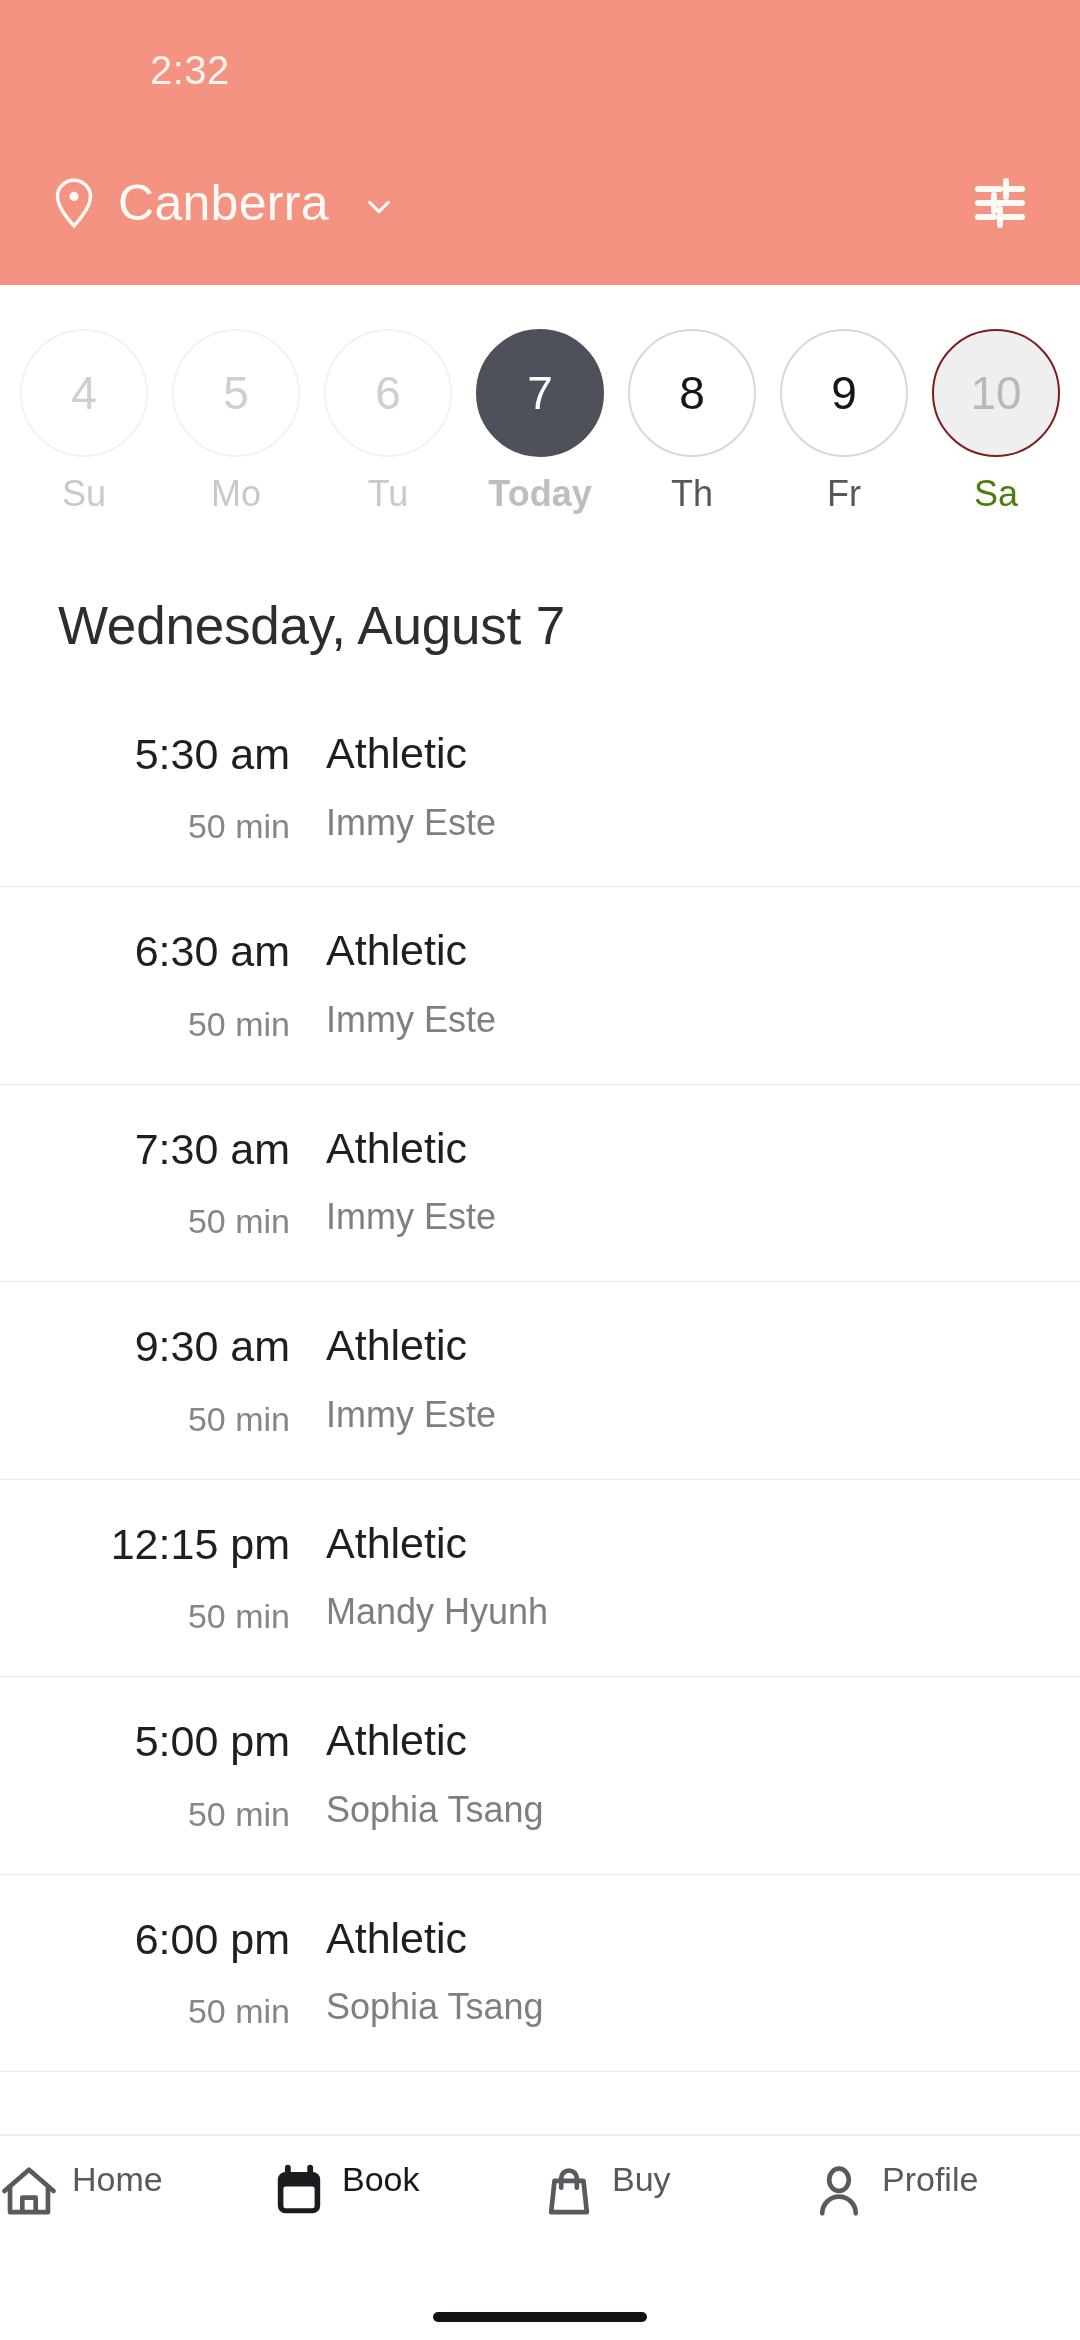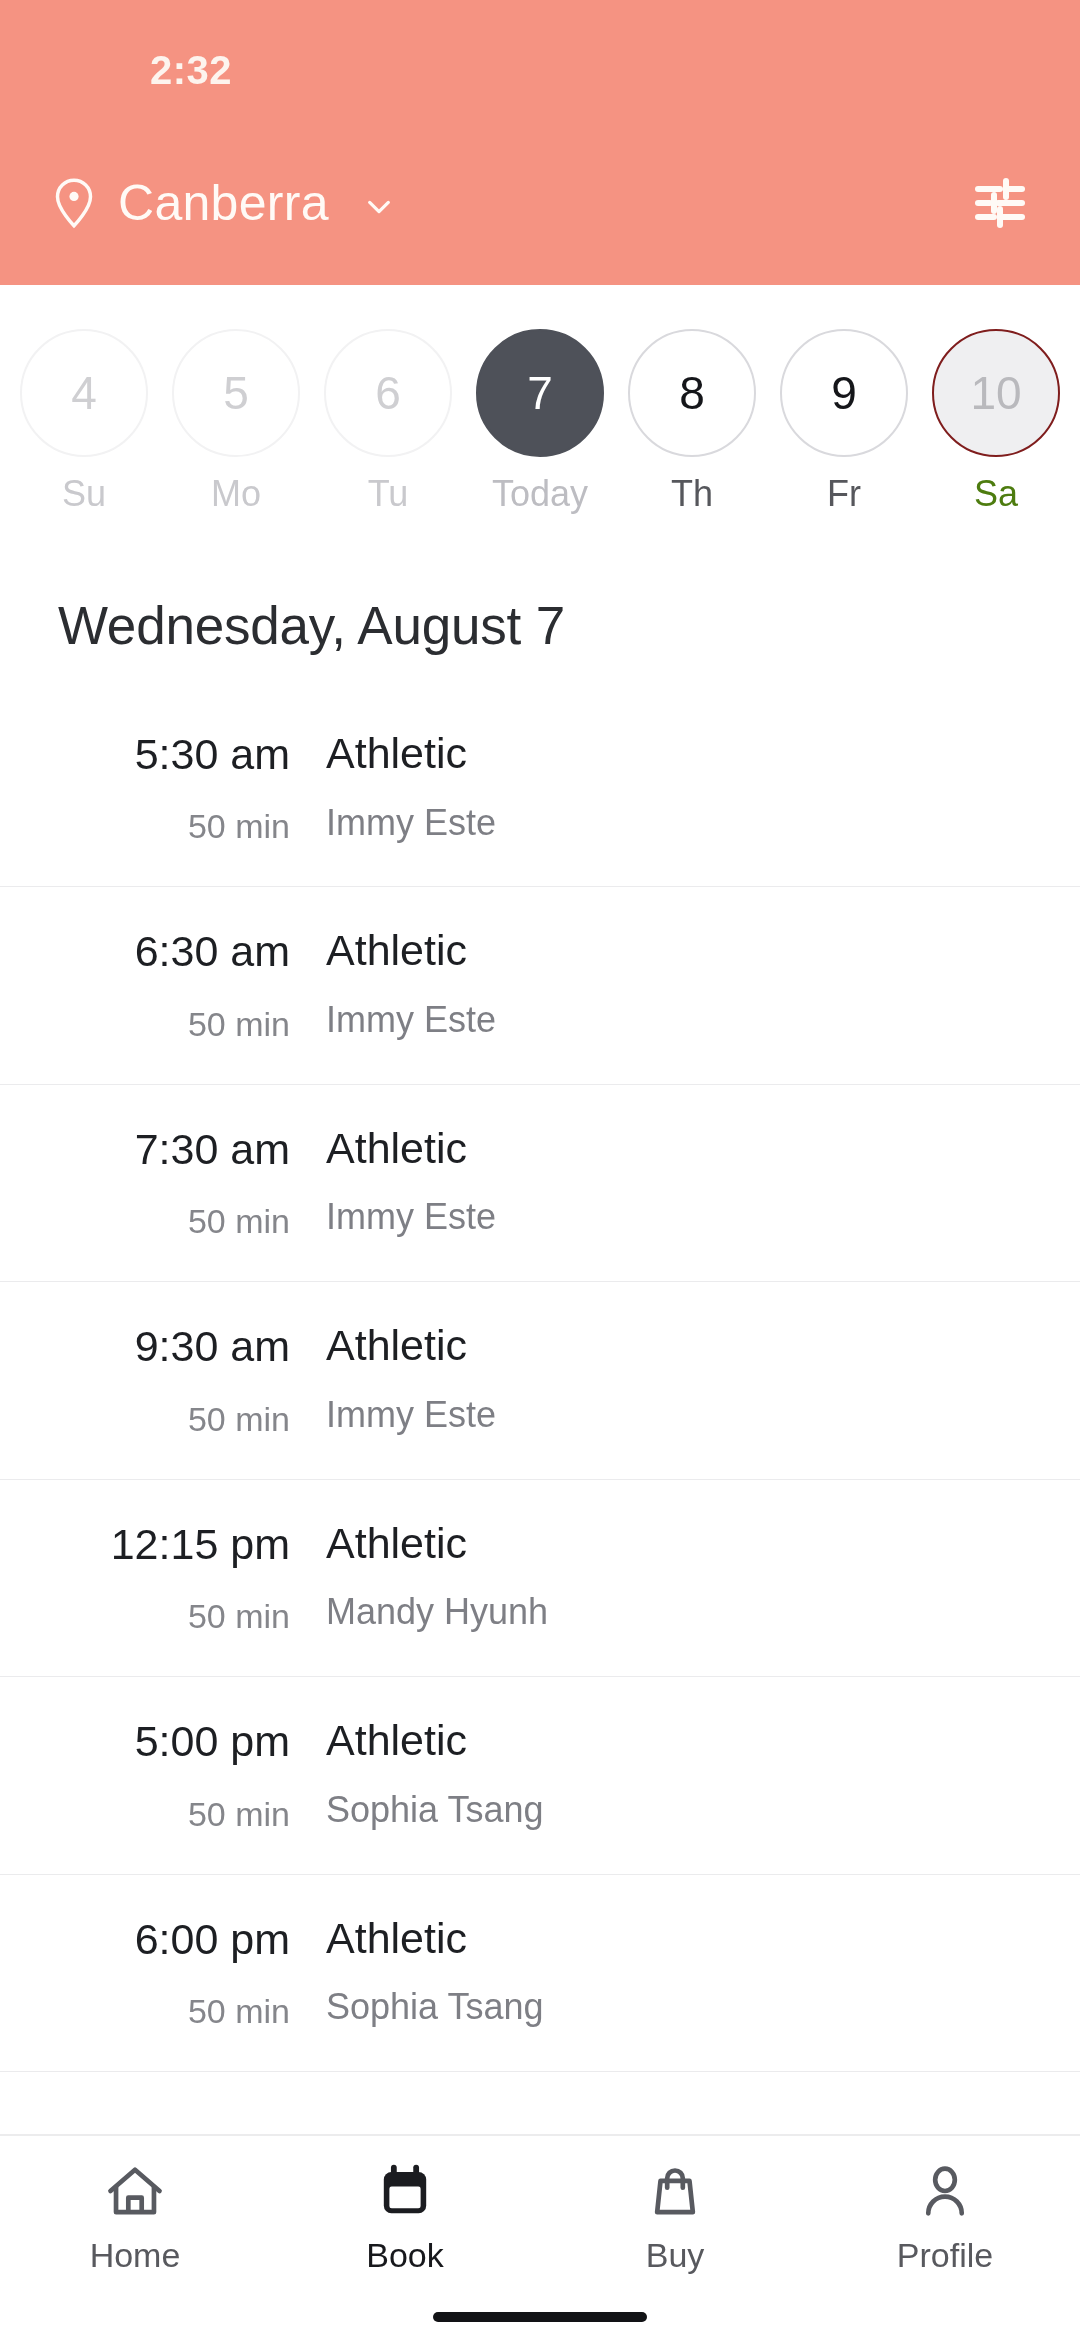--- a/index.html
+++ b/index.html
@@ -6,21 +6,21 @@
   html, body {
     width:1080px; height:2340px;
     font-family:"Liberation Sans", sans-serif;
     background:#ffffff;
     overflow:hidden;
   }
   .phone { position:relative; width:1080px; height:2340px; display:flex; flex-direction:column; background:#fff; }
 
   
   .header { background:#f59382; width:100%; height:285px; flex:0 0 285px; position:relative; }
-  .statusbar { height:145px; position:relative;font-weight:bold; }
+  .statusbar { height:145px; position:relative; }
   .status-time {
     position:absolute; left:150px; top:48px;
     color:#fdf4ee; font-size:40px; letter-spacing:0.5px;
   }
   .header-row {
     position:absolute; left:0; right:0; top:148px; height:110px;
     display:flex; align-items:center; padding:0 52px;
   }
   .loc-group { display:flex; align-items:center; gap:22px; }
   .pin-icon { width:44px; height:52px; display:block; }
@@ -43,21 +43,21 @@
     width:128px; height:128px; border-radius:50%;
     display:flex; align-items:center; justify-content:center;
     font-size:46px; line-height:1;
   }
   .daycircle.disabled { border:2px solid #f2f2f3; color:#cfcfd2; background:#fff; }
   .daycircle.selected { background:#4e5159; color:#ffffff; border:2px solid #4e5159; }
   .daycircle.normal   { border:2px solid #d9d9dd; color:#15161a; background:#fff; }
   .daycircle.muted    { background:#efeff1; border:2px solid #7f1d1d; color:#b9b9bd; }
   .daylabel { font-size:36px; }
   .daylabel.disabled { color:#c9c9cd; }
-  .daylabel.selected { color:#bdbdc2; }
+  .daylabel.selected { color:#bdbdc2;font-weight:bold; }
   .daylabel.normal   { color:#56575c; }
   .daylabel.muted    { color:#4d7c0f; }
 
   
   .dayheading {
     font-size:53px; color:#2b2d31; font-weight:400;
     padding:54px 0 34px 58px; letter-spacing:-0.2px;
   }
 
   
@@ -77,21 +77,21 @@
   .info-col { flex:1 1 auto; padding-top:2px; }
   .class-name { font-size:43px; color:#1d1f23; line-height:1.2; }
   .class-instr { font-size:36px; color:#7e7f85; margin-top:22px; }
 
   
   .bottomnav {
     flex:0 0 auto; border-top:2px solid #ececed; background:#fff;
     padding:24px 0 0 0; height:206px;
   }
   .navitems { display:flex; align-items:flex-start; height:138px; }
-  .navitem { flex:1 1 0; display:flex; flex-direction:column; align-items:center; gap:14px; }
+  .navitem { flex:1 1 0; display:flex; flex-direction:row; gap:14px; }
   .navicon { height:62px; display:flex; align-items:center; justify-content:center; }
   .navlabel { font-size:34px; color:#58595e; }
   .navlabel.active { color:#17181c; }
   .homeindicator {
     width:214px; height:10px; border-radius:6px; background:#121316;
     margin:14px auto 0 auto;
   }
 </style>
 </head>
 <body>

